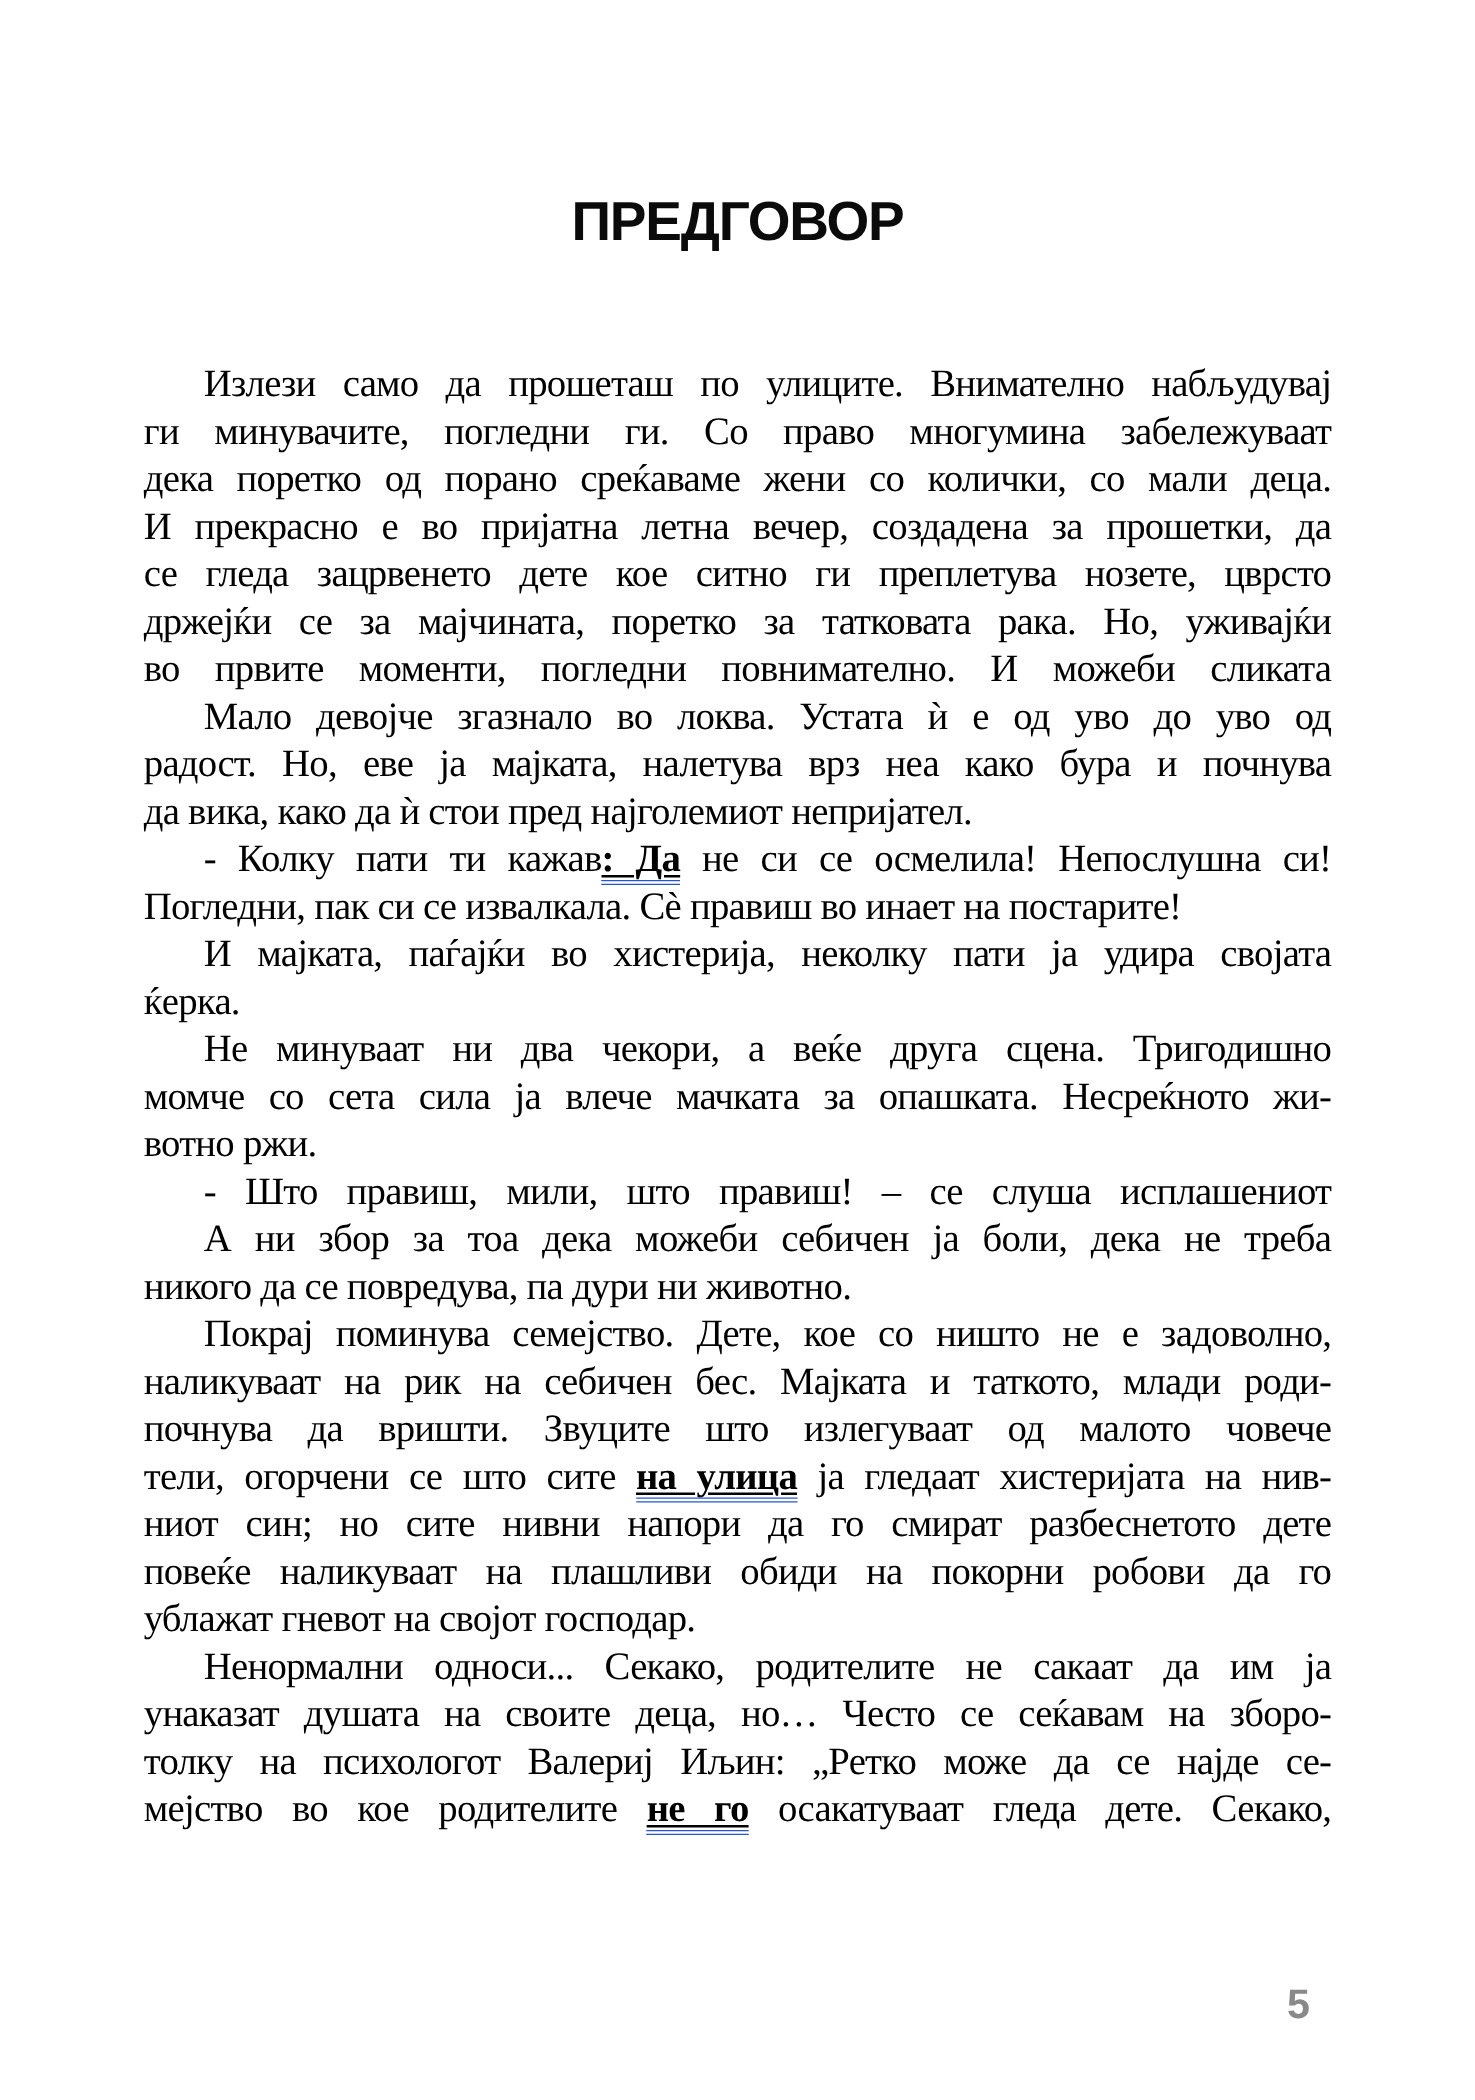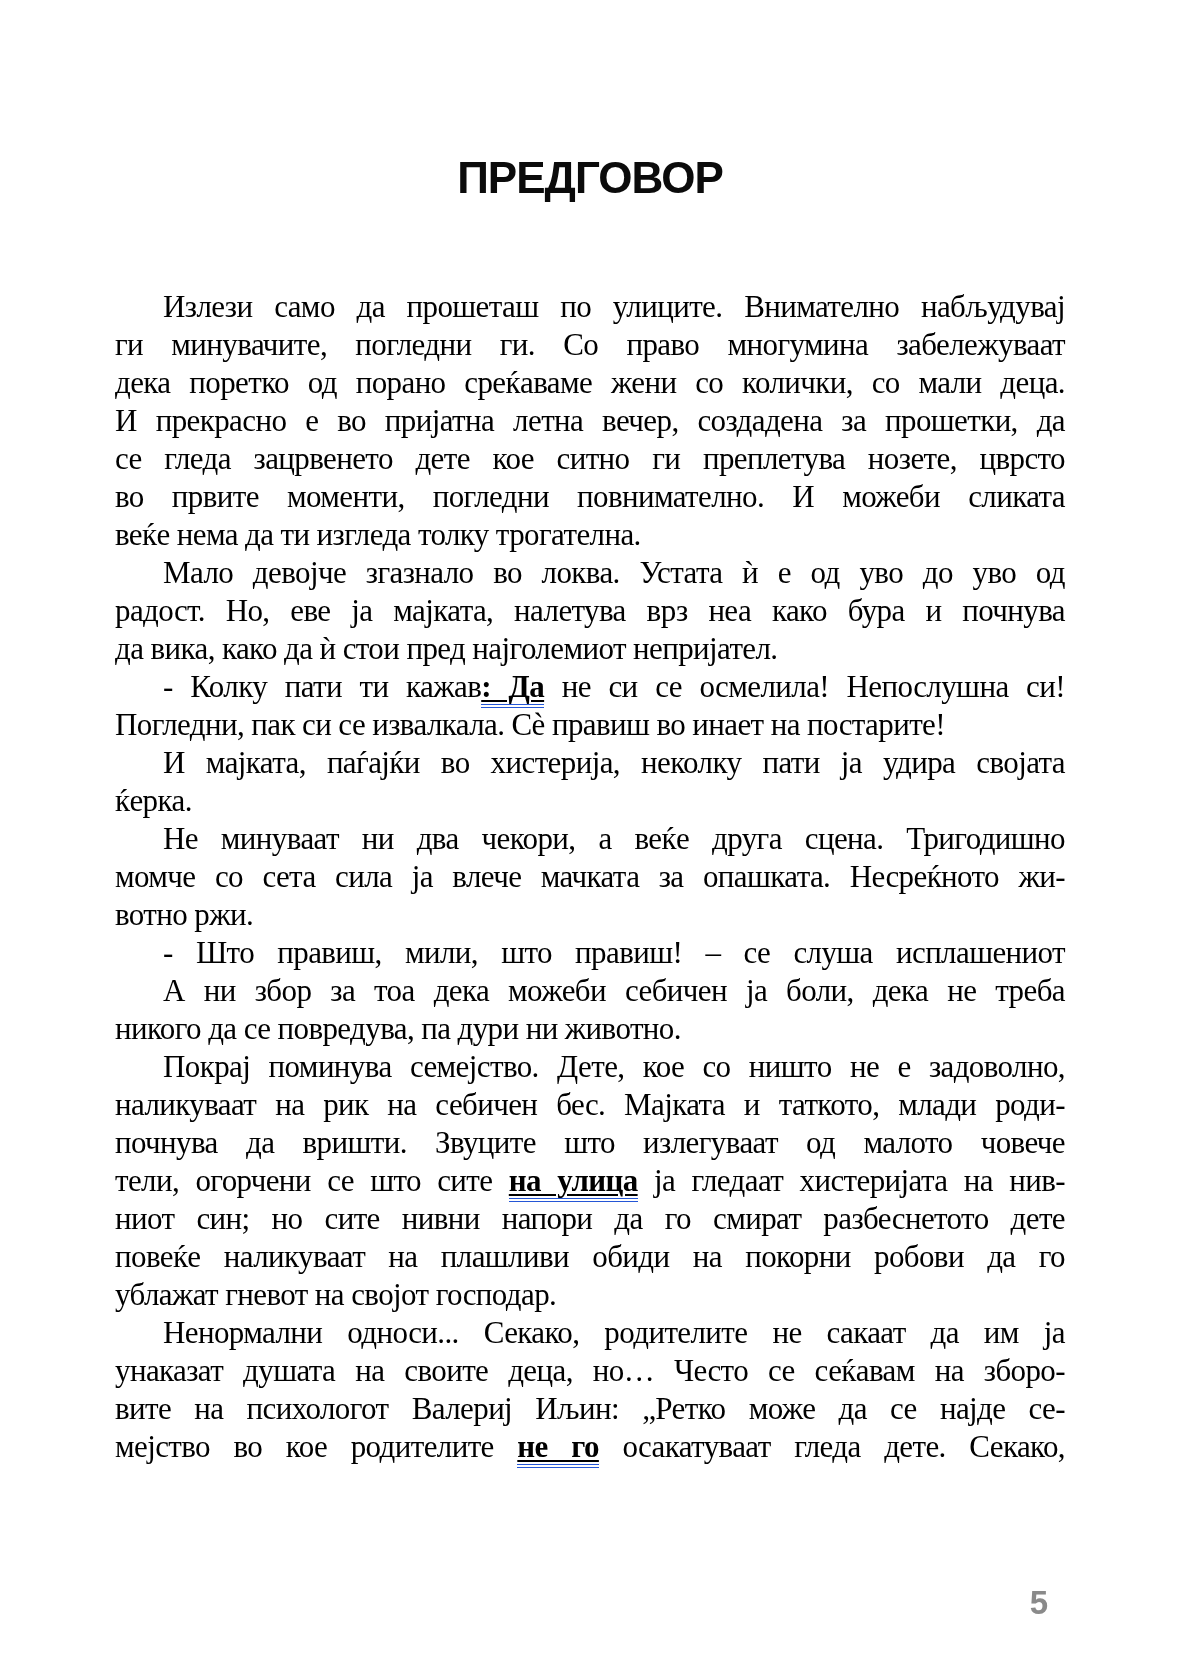--- a/index.html
+++ b/index.html
@@ -68,22 +68,22 @@
 
 <div class="page">
   <h1 class="page-title">ПРЕДГОВОР</h1>
 
   <div class="body-text" id="body-text">
       <div class="line indent"><span>Излези само да прошеташ по улиците. Внимателно набљудувај</span></div>
       <div class="line"><span>ги минувачите, погледни ги. Со право многумина забележуваат</span></div>
       <div class="line"><span>дека поретко од порано среќаваме жени со колички, со мали деца.</span></div>
       <div class="line"><span>И прекрасно е во пријатна летна вечер, создадена за прошетки, да</span></div>
       <div class="line"><span>се гледа зацрвенето дете кое ситно ги преплетува нозете, цврсто</span></div>
+      <div class="line"><span>држејќи се за мајчината, поретко за татковата рака. Но, уживајќи</span></div>
       <div class="line"><span>во првите моменти, погледни повнимателно. И можеби сликата</span></div>
-      <div class="line last"><span>веќе нема да ти изгледа толку трогателна.</span></div>
       <div class="line indent"><span>Мало девојче згазнало во локва. Устата ѝ е од уво до уво од</span></div>
       <div class="line"><span>радост. Но, еве ја мајката, налетува врз неа како бура и почнува</span></div>
       <div class="line last"><span>да вика, како да ѝ стои пред најголемиот непријател.</span></div>
       <div class="line indent"><span>- Колку пати ти кажав</span><span class="marked">: Да</span><span> не си се осмелила! Непослушна си!</span></div>
       <div class="line last"><span>Погледни, пак си се извалкала. Сѐ правиш во инает на постарите!</span></div>
       <div class="line indent"><span>И мајката, паѓајќи во хистерија, неколку пати ја удира својата</span></div>
       <div class="line last"><span>ќерка.</span></div>
       <div class="line indent"><span>Не минуваат ни два чекори, а веќе друга сцена. Тригодишно</span></div>
       <div class="line"><span>момче со сета сила ја влече мачката за опашката. Несреќното жи-</span></div>
       <div class="line last"><span>вотно ржи.</span></div>
@@ -92,18 +92,18 @@
       <div class="line last"><span>никого да се повредува, па дури ни животно.</span></div>
       <div class="line indent"><span>Покрај поминува семејство. Дете, кое со ништо не е задоволно,</span></div>
       <div class="line"><span>наликуваат на рик на себичен бес. Мајката и таткото, млади роди-</span></div>
       <div class="line"><span>почнува да вришти. Звуците што излегуваат од малото човече</span></div>
       <div class="line"><span>тели, огорчени се што сите </span><span class="marked">на улица</span><span> ја гледаат хистеријата на нив-</span></div>
       <div class="line"><span>ниот син; но сите нивни напори да го смират разбеснетото дете</span></div>
       <div class="line"><span>повеќе наликуваат на плашливи обиди на покорни робови да го</span></div>
       <div class="line last"><span>ублажат гневот на својот господар.</span></div>
       <div class="line indent"><span>Ненормални односи... Секако, родителите не сакаат да им ја</span></div>
       <div class="line"><span>унаказат душата на своите деца, но… Често се сеќавам на зборо-</span></div>
-      <div class="line"><span>вите на психологот Валериј Иљин: „Ретко може да се најде се-</span></div>
+      <div class="line"><span>толку на психологот Валериј Иљин: „Ретко може да се најде се-</span></div>
       <div class="line"><span>мејство во кое родителите </span><span class="marked">не го</span><span> осакатуваат гледа дете. Секако,</span></div>
     </div>
 
   <div class="page-number">5</div>
 </div>
 
 </body></html>

